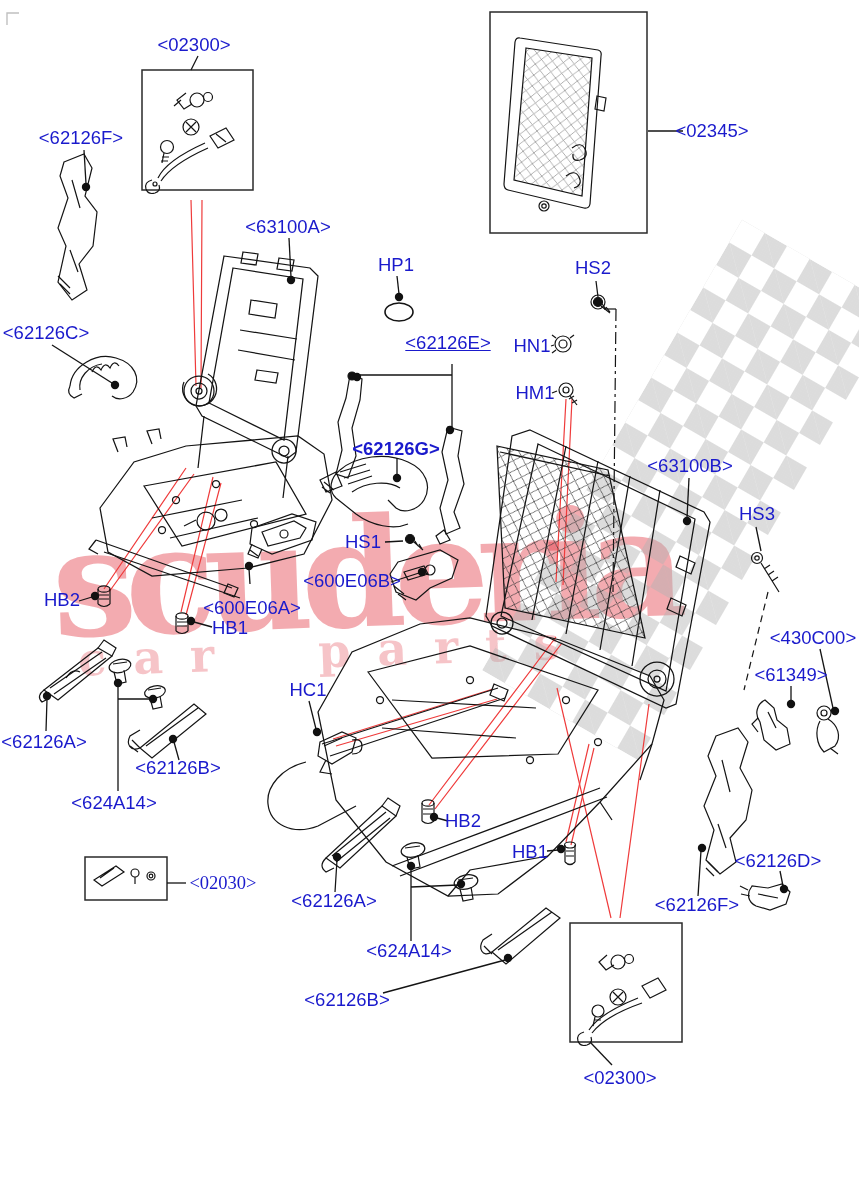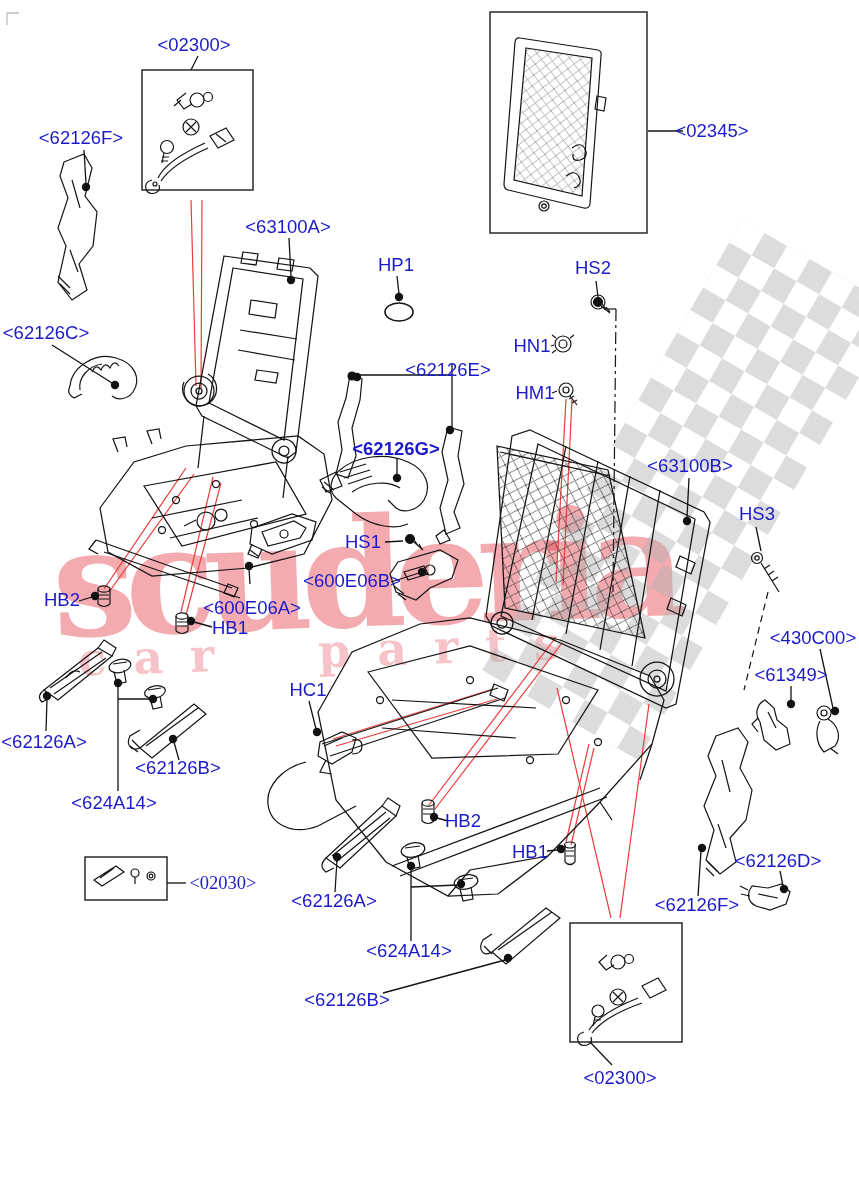--- a/index.html
+++ b/index.html
@@ -382,21 +382,21 @@
 
   <div id="labels">
       <div class="plabel" style="left: 194px; top: 45px;">&lt;02300&gt;</div>
       <div class="plabel" style="left: 81px; top: 138px;">&lt;62126F&gt;</div>
       <div class="plabel" style="left: 712px; top: 131px;">&lt;02345&gt;</div>
       <div class="plabel" style="left: 288px; top: 227px; text-align: right;">&lt;63100A&gt;</div>
       <div class="plabel" style="left: 396px; top: 265px; text-align: right;">HP1</div>
       <div class="plabel" style="left: 593px; top: 268px;">HS2</div>
       <div class="plabel" style="left: 46px; top: 333px;">&lt;62126C&gt;</div>
       <div class="plabel" style="left: 532px; top: 346px;">HN1</div>
-      <div class="plabel" style="left: 448px; top: 370px;">&lt;62126E&gt;</div>
+      <div class="plabel" style="left: 448px; top: 343px; text-decoration: underline;">&lt;62126E&gt;</div>
       <div class="plabel" style="left: 535px; top: 393px;">HM1</div>
       <div class="plabel" style="left: 396px; top: 449px; font-weight: bold;">&lt;62126G&gt;</div>
       <div class="plabel" style="left: 690px; top: 466px; text-align: center;">&lt;63100B&gt;</div>
       <div class="plabel" style="left: 757px; top: 514px; text-align: right;">HS3</div>
       <div class="plabel" style="left: 363px; top: 542px;">HS1</div>
       <div class="plabel" style="left: 352px; top: 581px;">&lt;600E06B&gt;</div>
       <div class="plabel" style="left: 252px; top: 592px; margin-top: 16px;">&lt;600E06A&gt;</div>
       <div class="plabel" style="left: 62px; top: 600px;">HB2</div>
       <div class="plabel" style="left: 230px; top: 628px;">HB1</div>
       <div class="plabel" style="left: 813px; top: 638px;">&lt;430C00&gt;</div>

